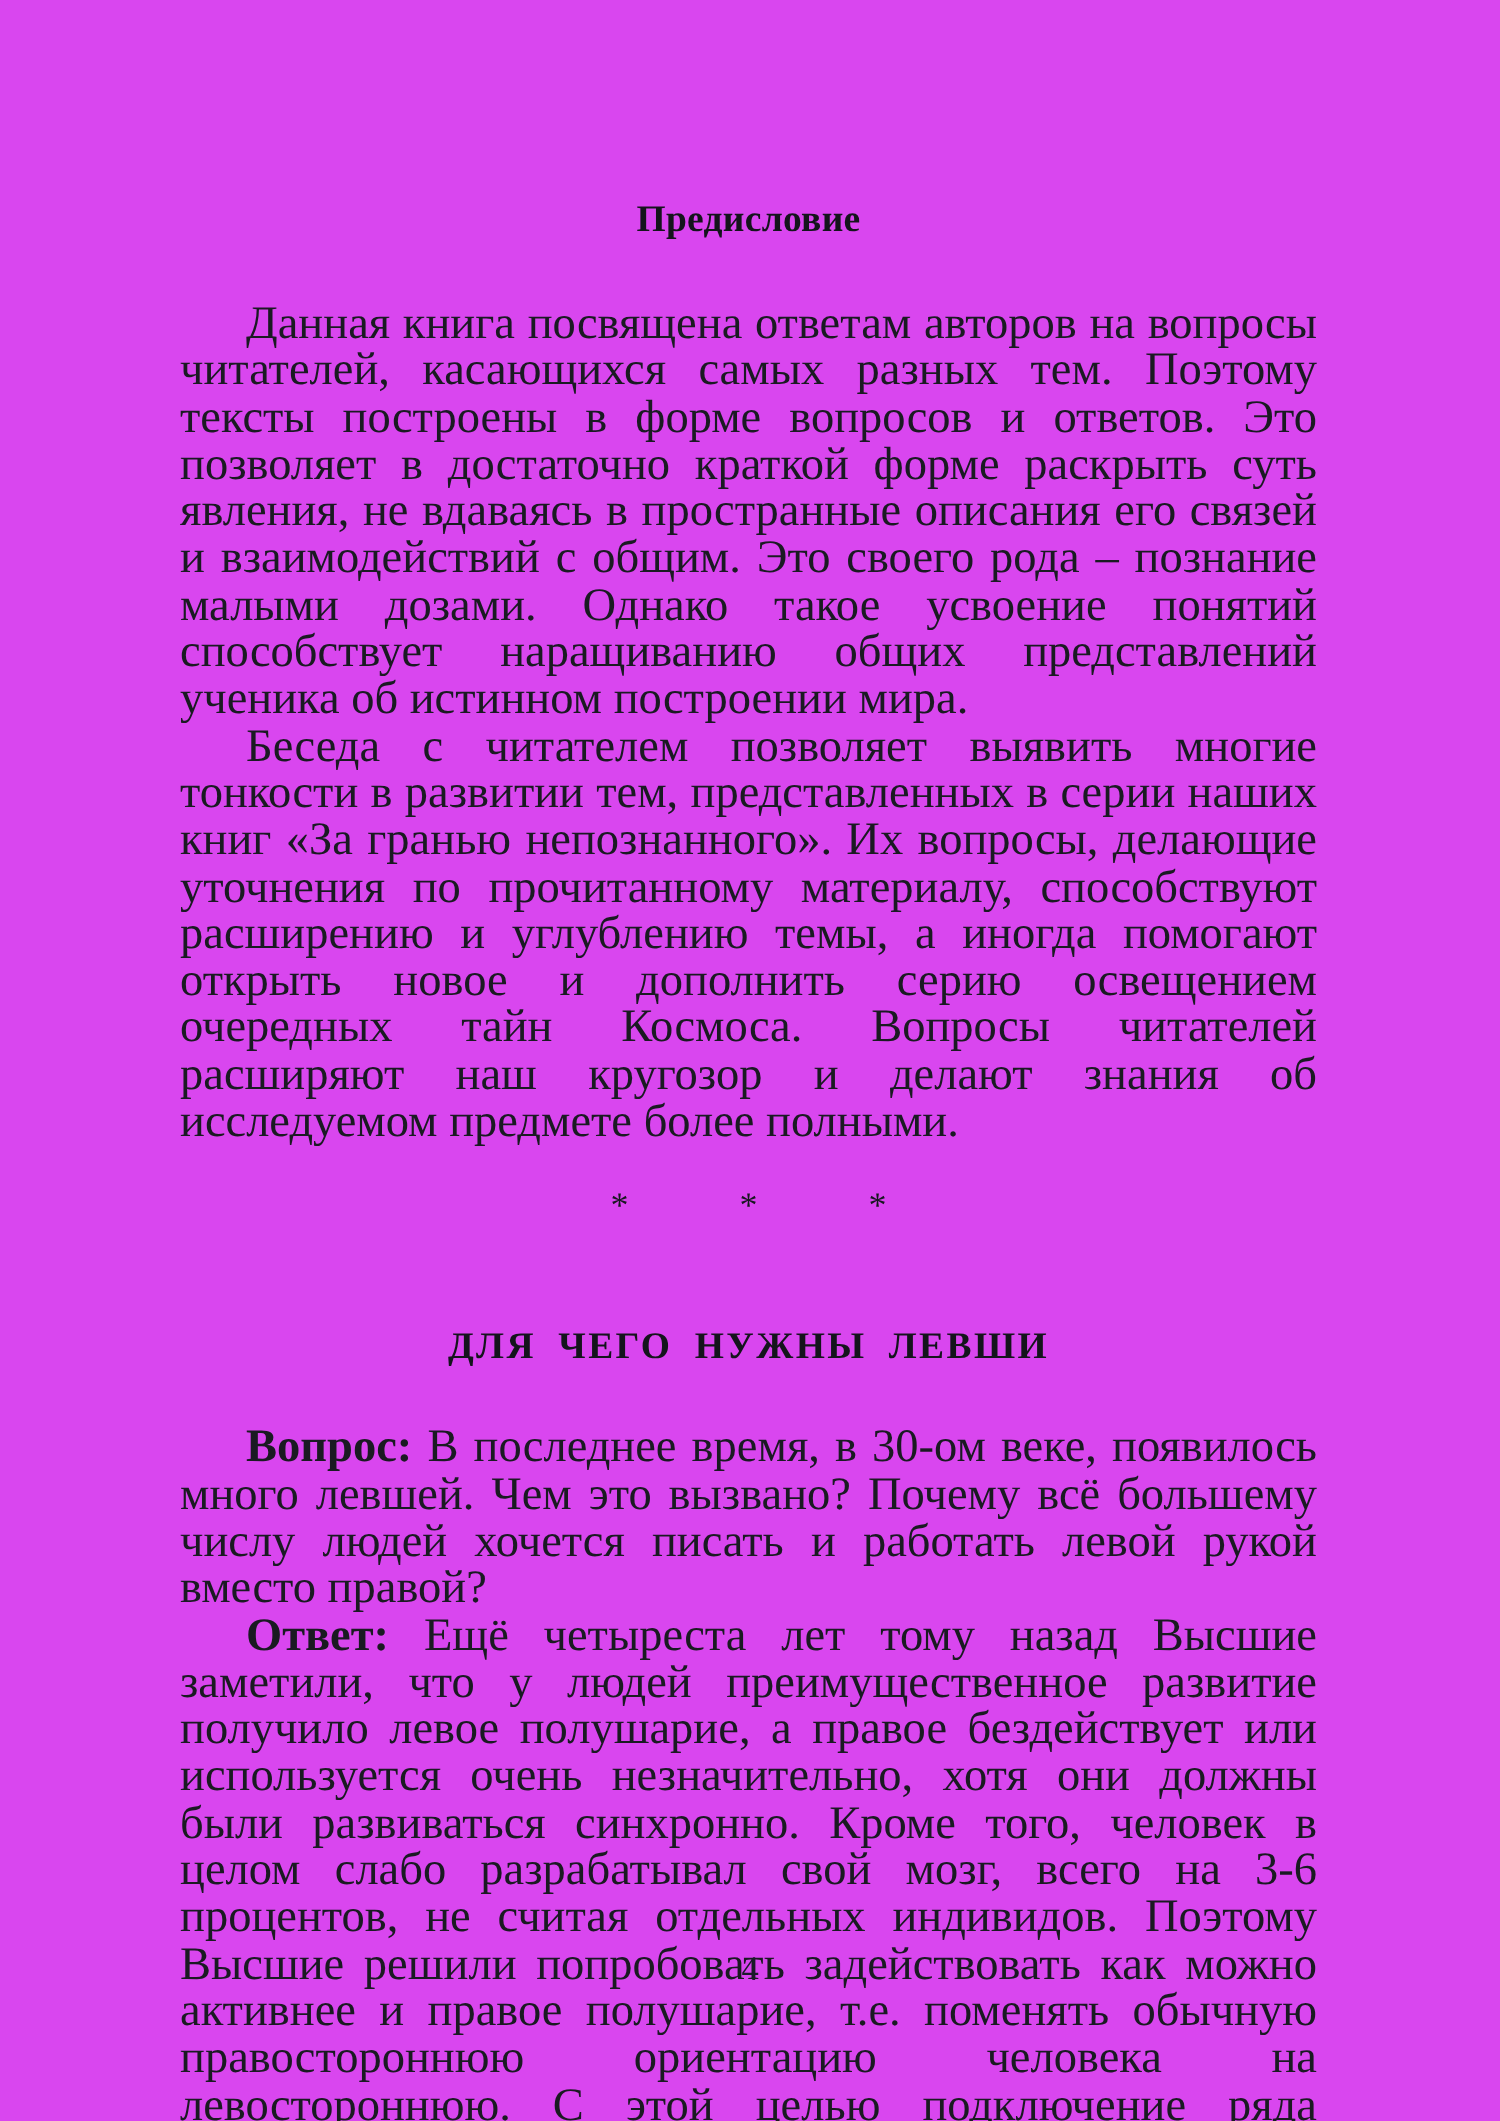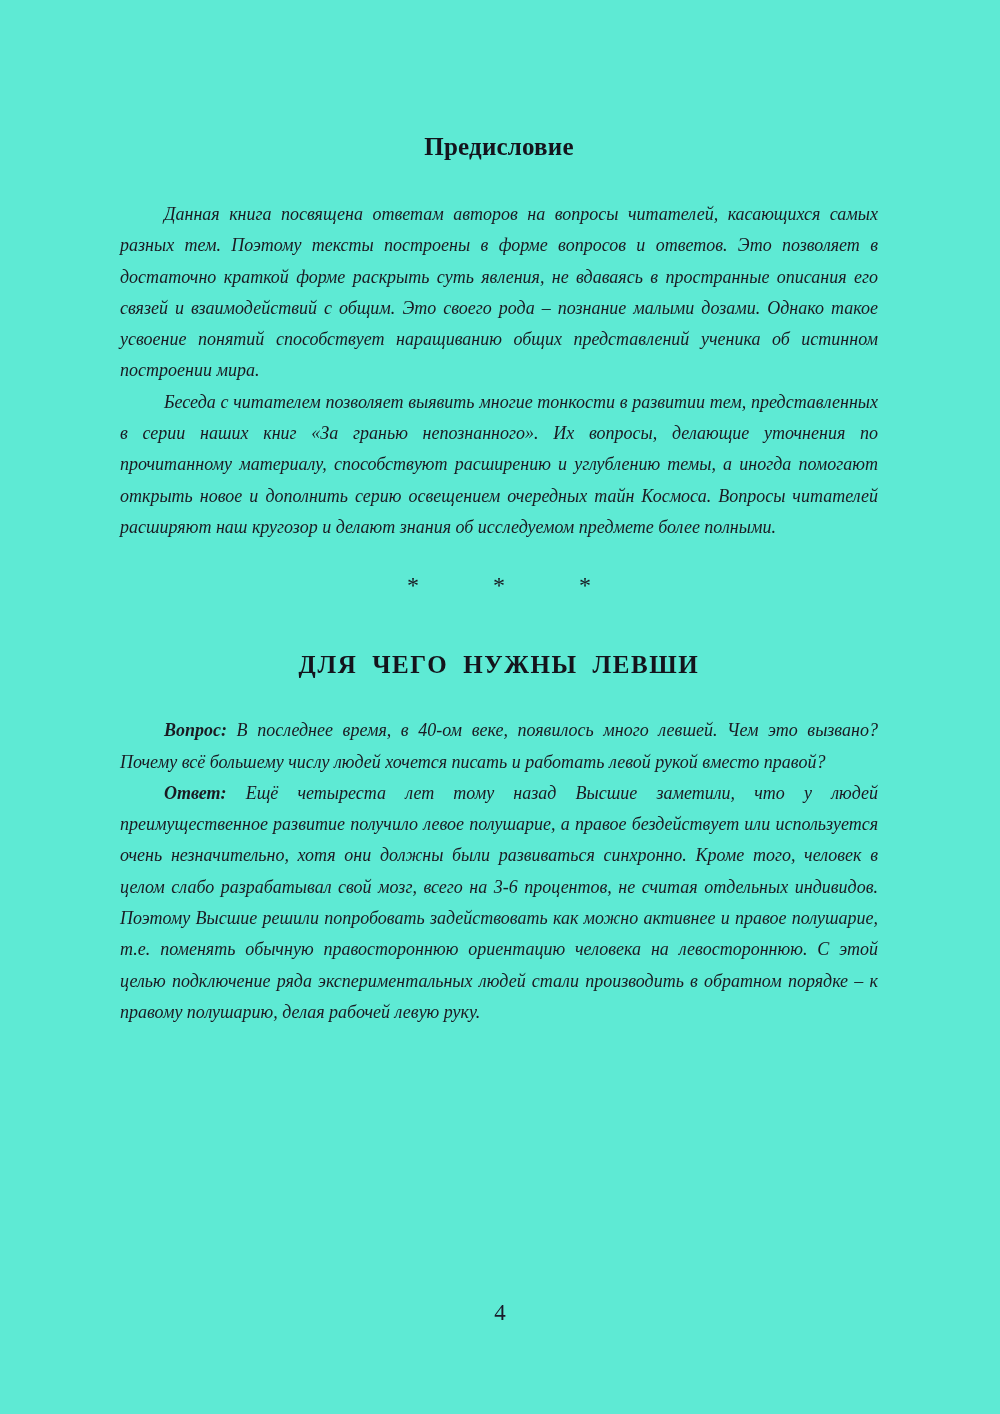--- a/index.html
+++ b/index.html
@@ -4,21 +4,21 @@
 <style>
   html, body {
     margin: 0;
     padding: 0;
     background: #ffffff;
   }
   .page {
     position: relative;
     width: 1000px;
     height: 1414px;
-    background: #5eead4;
+    background: #d946ef;
     overflow: hidden;
     font-family: "Liberation Serif", "DejaVu Serif", serif;
     color: #1a1a22;
   }
   .content {
     position: absolute;
     left: 120px;
     top: 0;
     width: 758px;
   }
@@ -26,28 +26,27 @@
     text-align: center;
     font-size: 25px;
     font-weight: bold;
     letter-spacing: 0.2px;
     margin: 0;
     padding-top: 132px;
     line-height: 1.2;
     color: #14141c;
   }
   .body-text {
-    font-size: 18px;
+    font-size: 31px;
     line-height: 31.3px;
     text-align: justify;
     text-justify: inter-word;
     margin: 0;
     color: #1a1a22;
     hyphens: manual;
-    font-style: italic;
   }
   .para-first {
     margin-top: 37px;
     text-indent: 44px;
   }
   .para {
     text-indent: 44px;
   }
   .stars {
     text-align: center;
@@ -57,21 +56,21 @@
     padding-left: 34px;
     color: #17171f;
     line-height: 1;
   }
   .section-heading {
     text-align: center;
     font-size: 25px;
     font-weight: bold;
     letter-spacing: 1.6px;
     word-spacing: 7px;
-    margin: 4px;
+    margin: 18px;
     padding-top: 50px;
     color: #14141c;
   }
   .qa-block {
     margin-top: 36px;
   }
   .lead {
     font-weight: bold;
     margin-top: 12px;
   }
@@ -95,21 +94,21 @@
 
     <p class="body-text para-first">Данная книга посвящена ответам авторов на вопросы читателей, касающихся самых разных тем. Поэтому тексты построены в форме вопросов и ответов. Это позволяет в достаточно краткой форме раскрыть суть явления, не вдаваясь в пространные описания его связей и взаимодействий с общим. Это своего рода – познание малыми дозами. Однако такое усвоение понятий способствует наращиванию общих представлений ученика об истинном построении мира.</p>
 
     <p class="body-text para">Беседа с читателем позволяет выявить многие тонкости в развитии тем, представленных в серии наших книг «За гранью непознанного». Их вопросы, делающие уточнения по прочитанному материалу, способствуют расширению и углублению темы, а иногда помогают открыть новое и дополнить серию освещением очередных тайн Космоса. Вопросы читателей расширяют наш кругозор и делают знания об исследуемом предмете более полными.</p>
 
     <div class="stars">*  *  *</div>
 
     <h2 class="section-heading">ДЛЯ ЧЕГО НУЖНЫ ЛЕВШИ</h2>
 
     <div class="qa-block">
-      <p class="body-text para"><span class="lead">Вопрос:</span><span> В последнее время, в 40-ом веке, появилось много левшей. Чем это вызвано? Почему всё большему числу людей хочется писать и работать левой рукой вместо правой?</span></p>
+      <p class="body-text para"><span class="lead">Вопрос:</span><span> В последнее время, в 30-ом веке, появилось много левшей. Чем это вызвано? Почему всё большему числу людей хочется писать и работать левой рукой вместо правой?</span></p>
 
       <p class="body-text para"><span class="lead">Ответ:</span><span> Ещё четыреста лет тому назад Высшие заметили, что у людей преимущественное развитие получило левое полушарие, а правое бездействует или используется очень незначительно, хотя они должны были развиваться синхронно. Кроме того, человек в целом слабо разрабатывал свой мозг, всего на 3-6 процентов, не считая отдельных индивидов. Поэтому Высшие решили попробовать задействовать как можно активнее и правое полушарие, т.е. поменять обычную правостороннюю ориентацию человека на левостороннюю. С этой целью подключение ряда экспериментальных людей стали производить в обратном порядке – к правому полушарию, делая рабочей левую руку.</span></p>
 
     </div>
 
   </div>
 
   <div class="page-number">4</div>
 </div>
 

